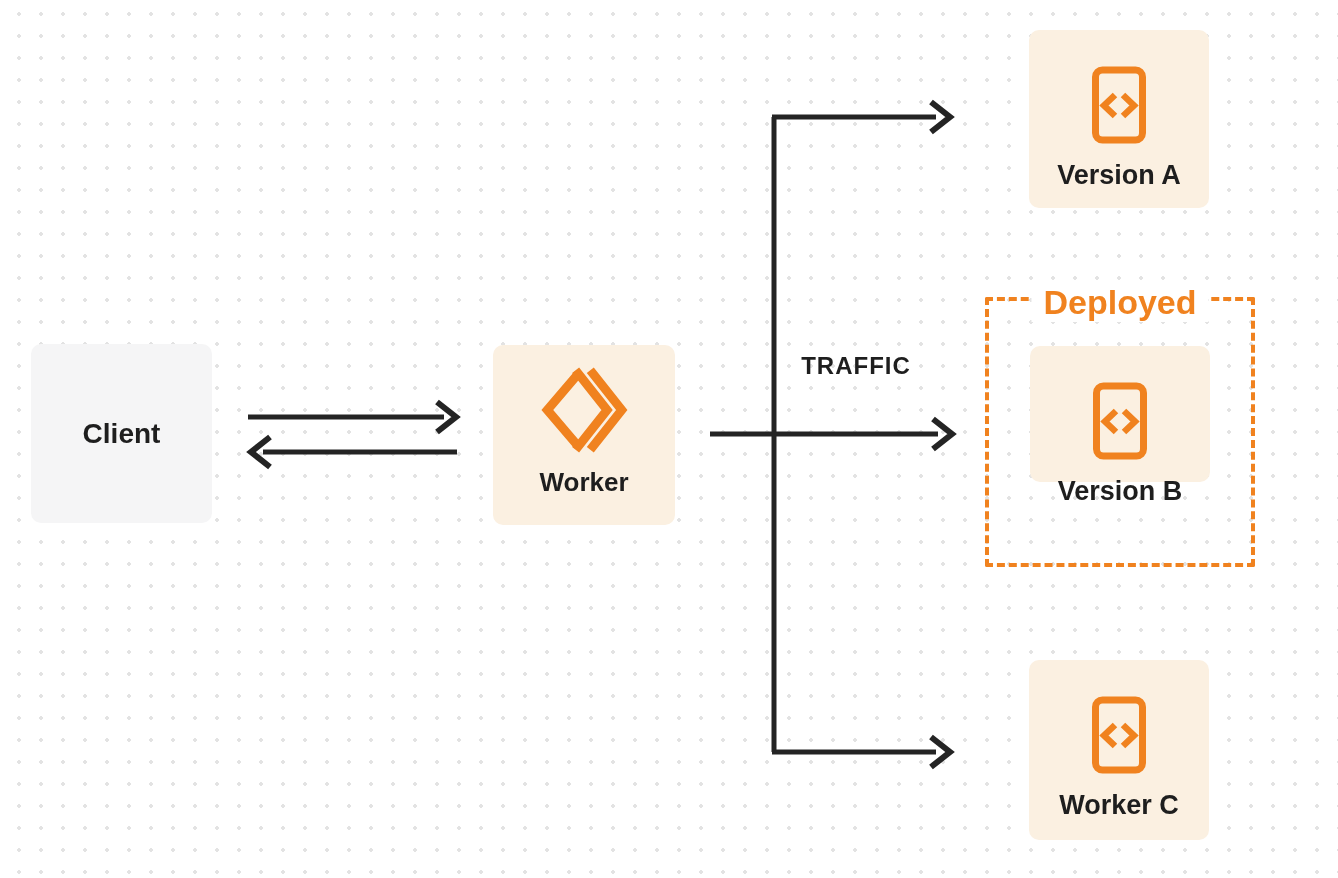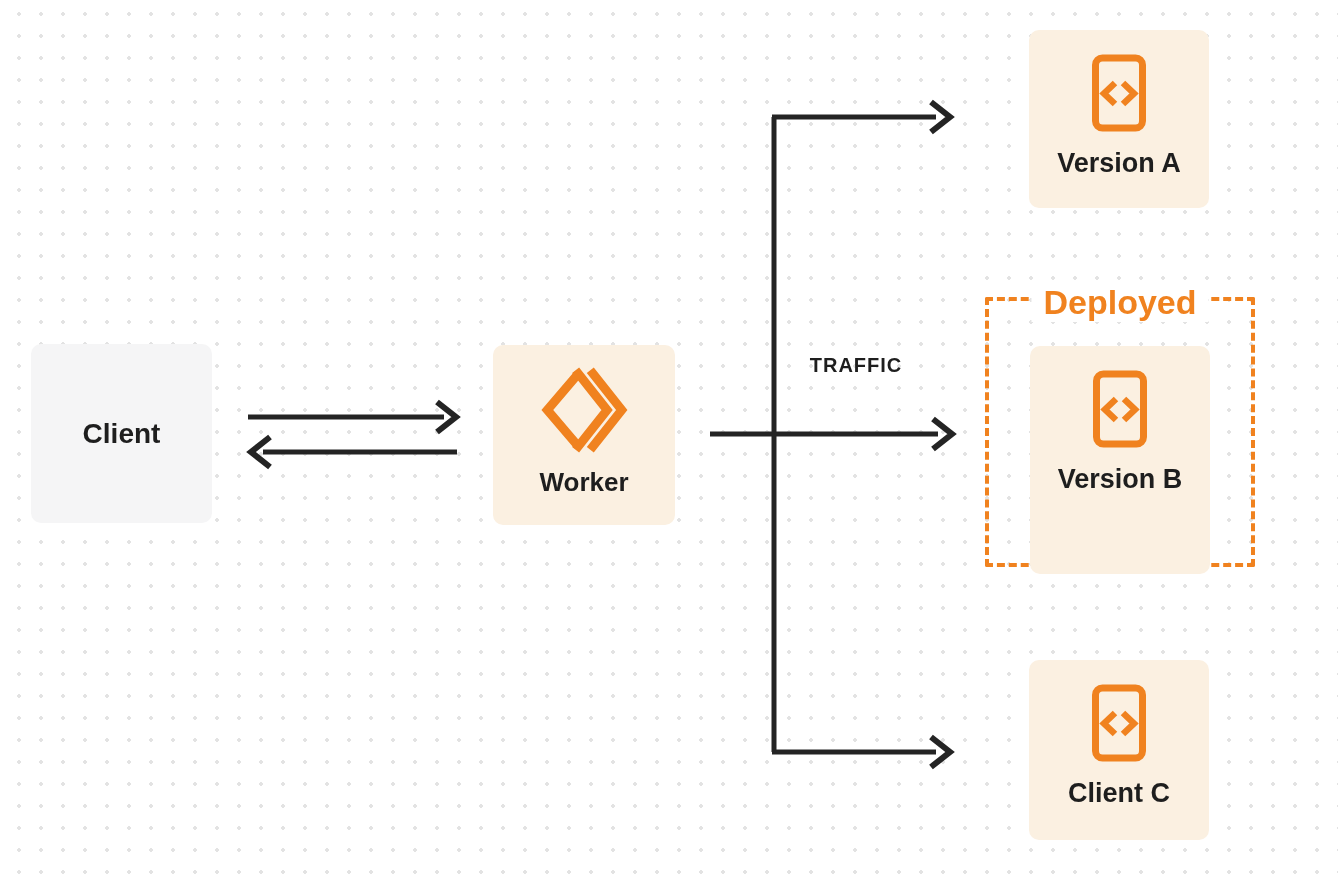--- a/index.html
+++ b/index.html
@@ -31,43 +31,43 @@
     left:31px;top:344px;width:181px;height:179px;
     background:var(--client-gray);justify-content:center;
   }
   #client-node .label{font-size:28px;}
   #worker-node{
     left:493px;top:345px;width:182px;height:180px;
     background:var(--node-cream);padding-top:22px;
   }
   #worker-node .label{font-size:26px;margin-top:10px;}
   .version-node{
-    width:180px;height:178px;background:var(--node-cream);padding-top:24px;
+    width:180px;height:178px;background:var(--node-cream);padding-top:36px;
   }
   .version-node .label{font-size:27px;margin-top:12px;}
   #version-a-node{left:1029px;top:30px;}
-  #version-b-node{left:1030px;top:346px;height:228px;text-align:right;}
+  #version-b-node{left:1030px;top:346px;height:136px;text-align:right;}
   #version-c-node{left:1029px;top:660px;height:180px;}
 
   #deployed-group{
     position:absolute;left:985px;top:297px;width:270px;height:270px;
     border:4px dashed var(--accent-orange);border-radius:2px;
   }
   #deployed-group .group-label{
     position:absolute;top:-18px;left:50%;transform:translateX(-50%);
     background:var(--canvas-bg);padding:0 12px;
     font-size:34px;font-weight:700;color:var(--accent-orange);white-space:nowrap;
   }
 
   #traffic-label{
     position:absolute;left:780px;top:349px;width:152px;text-align:center;
     font-weight:700;color:var(--text-dark);line-height:33px;
   }
   #traffic-label .l1{font-size:21px;}
-  #traffic-label .l2{font-size:20px;letter-spacing:1px;}
+  #traffic-label .l2{font-size:24px;letter-spacing:1px;}
 
   #arrow-layer{position:absolute;left:0;top:0;pointer-events:none;}
   .edge-line{stroke:var(--line-dark);stroke-width:5;fill:none;stroke-linecap:butt;}
   .edge-head{stroke:var(--line-dark);stroke-width:6;fill:none;stroke-linejoin:miter;stroke-linecap:butt;}
 
   .worker-glyph{stroke:var(--accent-orange);stroke-width:8.5;fill:none;stroke-linejoin:miter;stroke-linecap:butt;}
   .doc-glyph{stroke:var(--accent-orange);fill:none;stroke-linejoin:miter;stroke-linecap:butt;}
 </style>
 </head>
 <body>
@@ -143,16 +143,16 @@
   </div>
 
   <div class="node version-node" id="version-c-node">
     <span>
       <svg width="56" height="78" viewBox="0 0 56 78">
         <rect class="doc-glyph" x="4.5" y="4" width="47" height="70" rx="7" stroke-width="7"></rect>
         <path class="doc-glyph" d="M24,29 L13,39.5 L24,50" stroke-width="6.5"></path>
         <path class="doc-glyph" d="M32,29 L43,39.5 L32,50" stroke-width="6.5"></path>
       </svg>
     </span>
-    <div class="label">Client C</div>
+    <div class="label">Worker C</div>
   </div>
 
 </div>
 
 </body></html>

